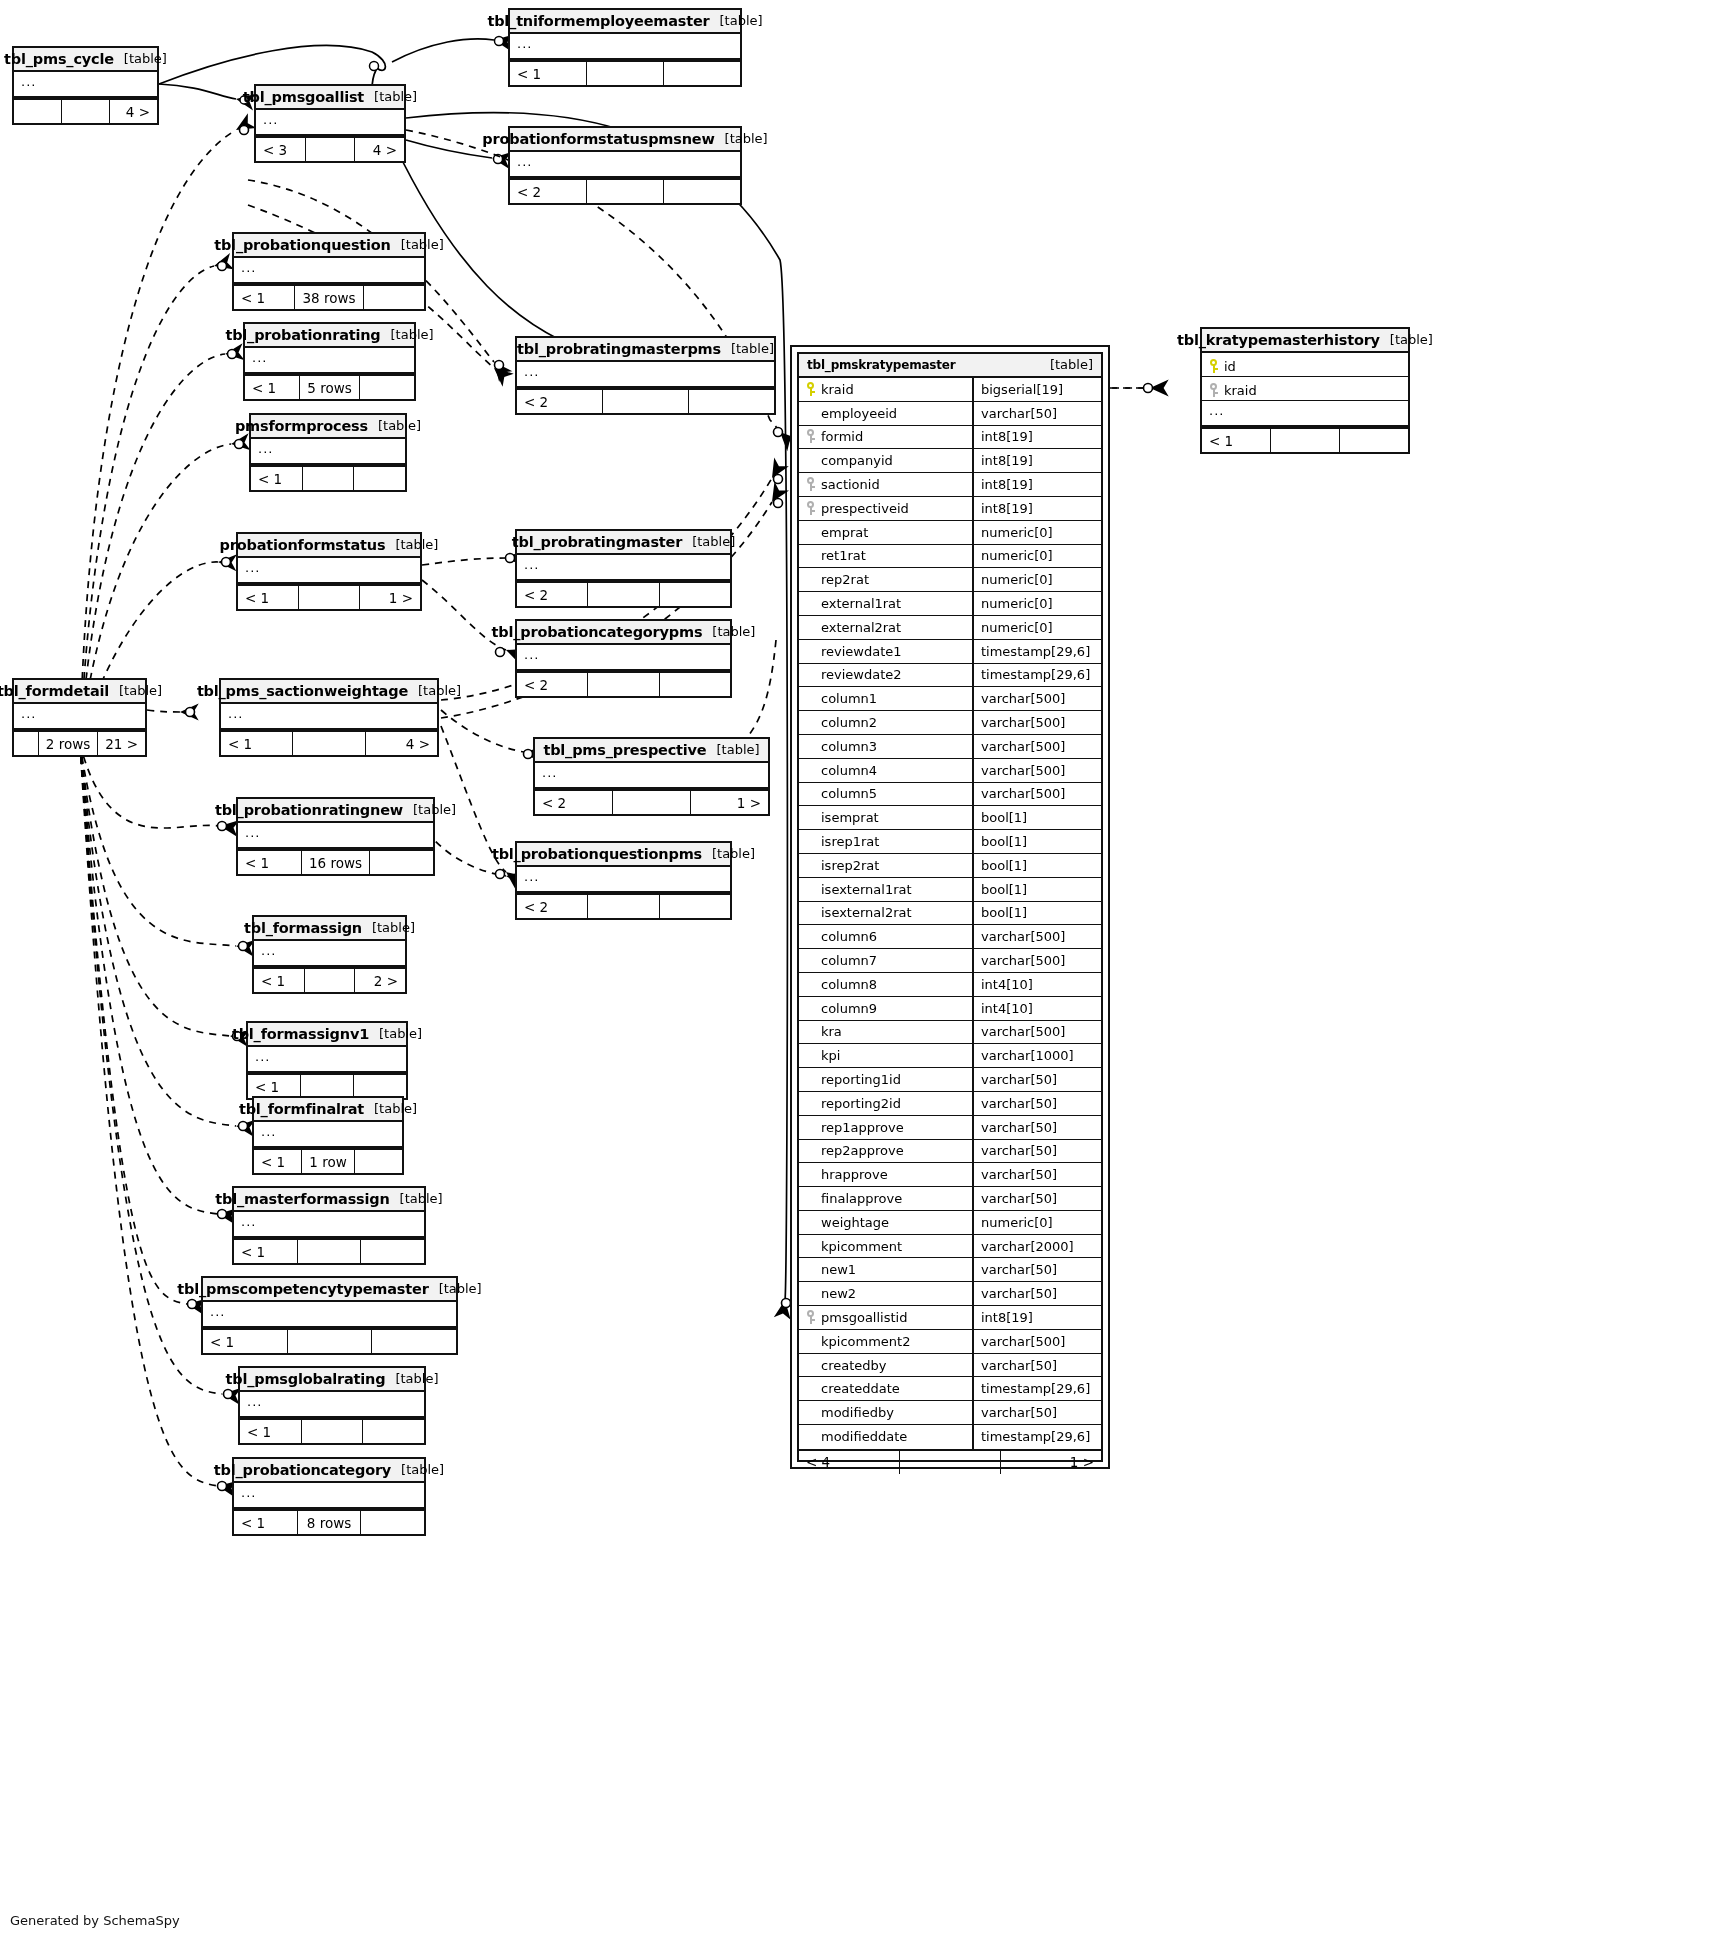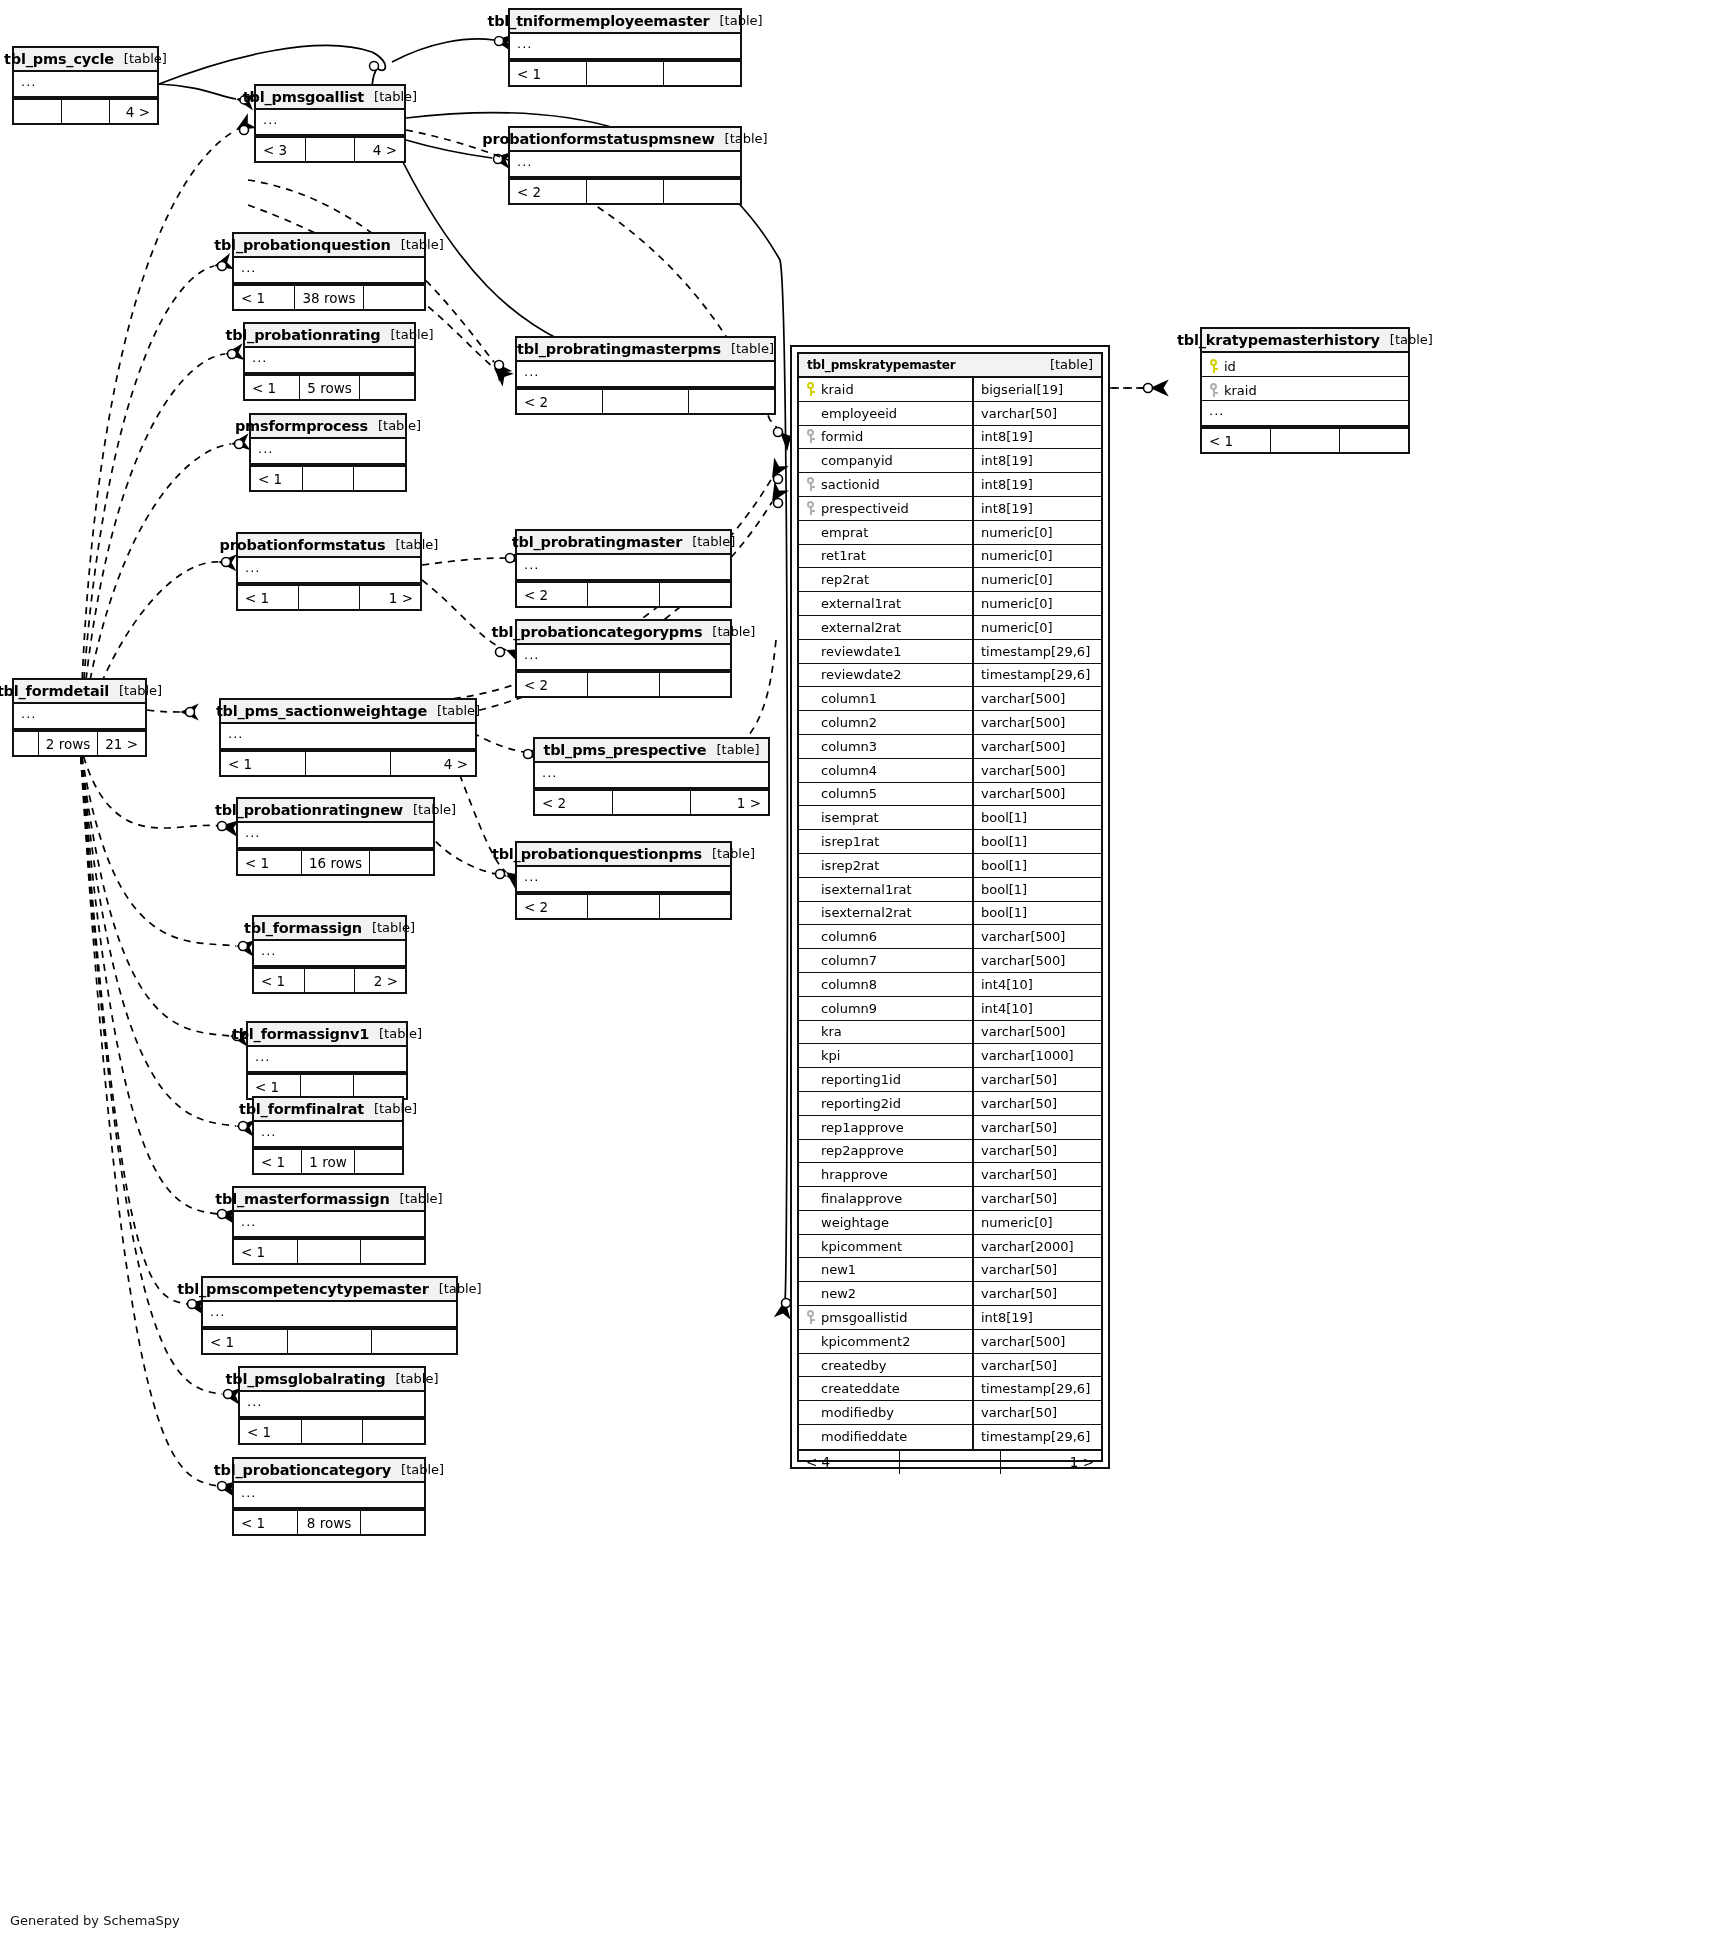--- a/index.html
+++ b/index.html
@@ -363,21 +363,21 @@
           <span class="nm">tbl_formdetail</span>
           <span class="tg">[table]</span>
         </div>
         <div class="body">...</div>
         <div class="foot" style="border-top:2px solid #111;">
           <div class="c l"></div>
           <div class="c cen">2 rows</div>
           <div class="c r">21 &gt;</div>
         </div>
       </div>
-      <div class="tbl" style="left: 219px; top: 698px; width: 258px;">
+      <div class="tbl" style="left: 219px; top: 678px; width: 220px;">
         <div class="hdr">
           <span class="nm">tbl_pms_sactionweightage</span>
           <span class="tg">[table]</span>
         </div>
         <div class="body">...</div>
         <div class="foot" style="border-top:2px solid #111;">
           <div class="c l">&lt; 1</div>
           <div class="c cen"></div>
           <div class="c r">4 &gt;</div>
         </div>

